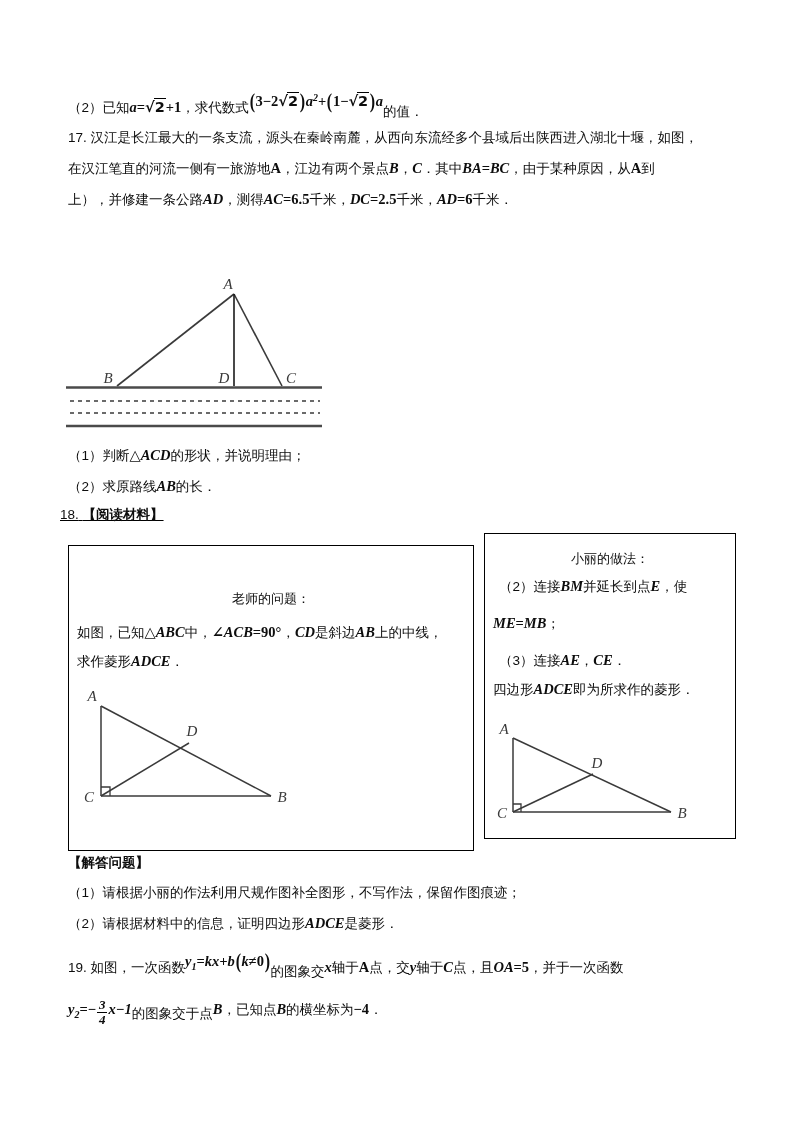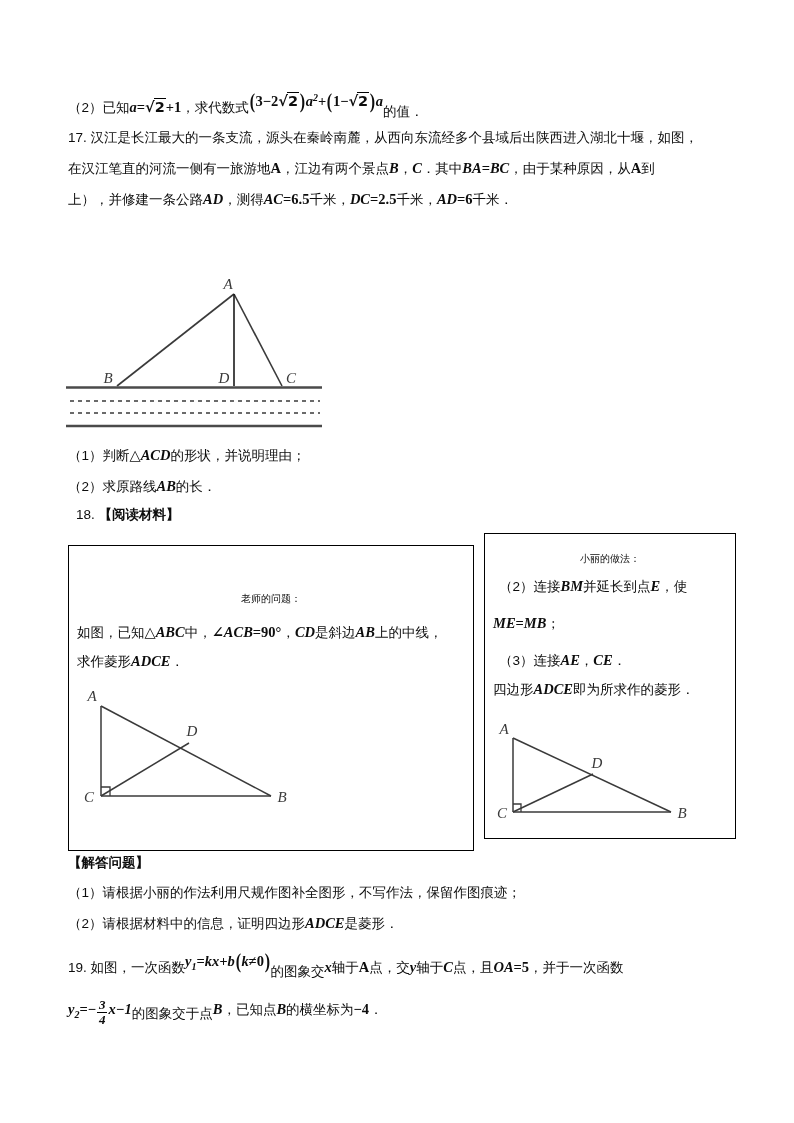--- a/index.html
+++ b/index.html
@@ -90,21 +90,21 @@
   .boxrow{position:absolute;left:68px;top:533px;width:668px;height:306px;}
   .boxL{
     position:absolute;left:0;top:12px;width:406px;height:306px;
     border:1.3px solid #000;box-sizing:border-box;
   }
   .boxR{
     position:absolute;left:416px;top:0;width:252px;height:306px;
     border:1.3px solid #000;box-sizing:border-box;
   }
   .boxtitle{
-    text-align:center;font-size:10px;line-height:26px;color:#0d0d0d;
+    text-align:center;font-size:13px;line-height:26px;color:#0d0d0d;
   }
   .boxtext{font-size:13.5px;line-height:28px;color:#0d0d0d;}
   svg{display:block;}
   .nolab{font-family:"Liberation Serif","DejaVu Serif",serif;font-style:italic;font-size:15px;fill:#3a3a3a;}
 </style>
 </head>
 <body>
 
 <div class="page">
 
@@ -151,21 +151,21 @@
 
   <div style="position:absolute;left:68px;top:440px;width:668px;">
     <div class="para" style="white-space:nowrap;">
       <span>（1）</span><span>判断</span><span class="mu">△</span><span class="mi">ACD</span><span>的形状，并说明理由；</span>
     </div>
     <div class="para" style="white-space:nowrap;">
       <span>（2）</span><span>求原路线</span><span class="mi">AB</span><span>的长．</span>
     </div>
   </div>
 
-  <div style="position:absolute;left:76px;top:500px;width:668px;">
+  <div style="position:absolute;left:60px;top:500px;width:668px;text-decoration:underline;">
     <div class="para" style="white-space:nowrap;">
       <span>18.</span>&nbsp;<span style="font-weight:bold;">【阅读材料】</span>
     </div>
   </div>
 
   <div class="boxrow">
 
     <div class="boxL">
       <div class="boxtitle" style="margin-top:40px;">老师的问题：</div>
       <div class="boxtext" style="margin:6px 8px 0 8px;white-space:nowrap;">

